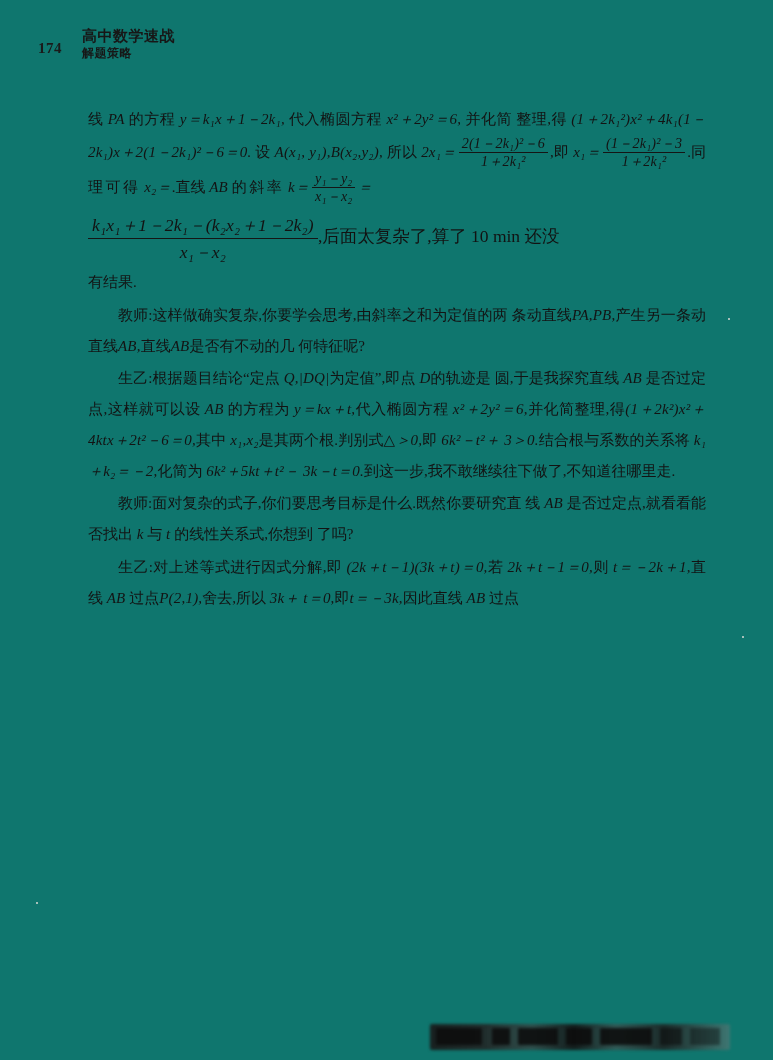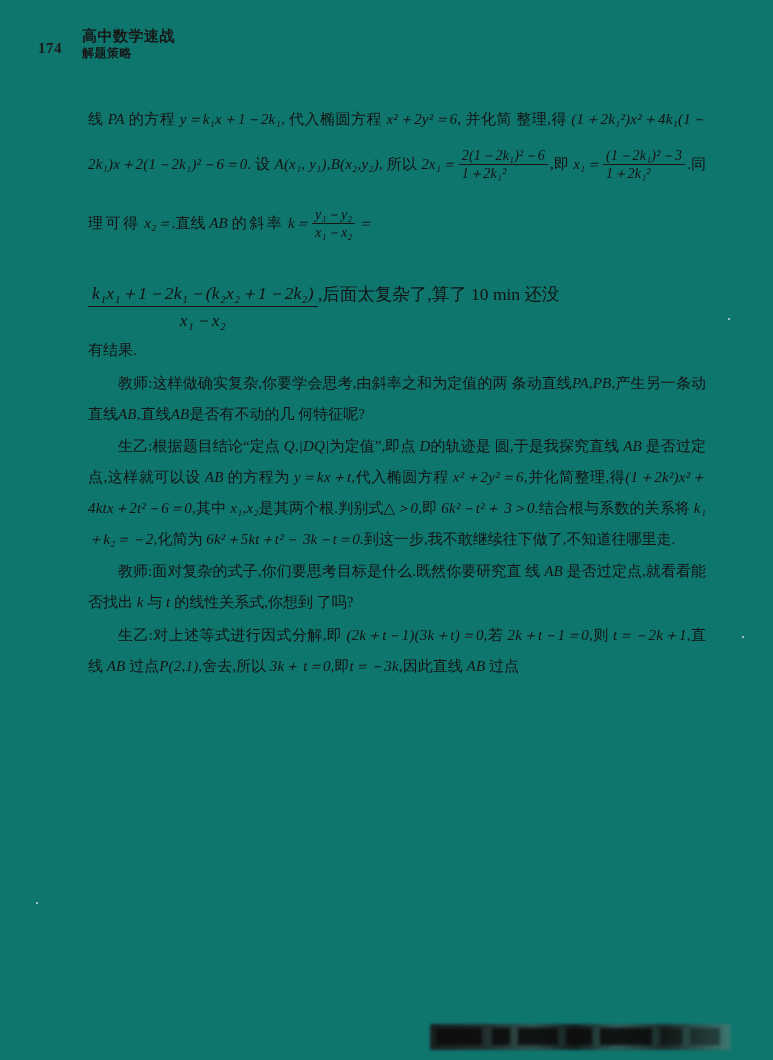--- a/index.html
+++ b/index.html
@@ -71,45 +71,45 @@
   .math {
     font-family: "Liberation Serif", "DejaVu Serif", serif;
     font-style: italic;
     letter-spacing: 0.2px;
   }
 
   
   .frac {
     display: inline-block;
     vertical-align: -0.62em;
-    text-align: left;
+    text-align: center;
     font-size: 0.94em;
     line-height: 1.22;
-    margin: 12px 2px;
+    margin: 0 2px;
   }
   .frac > .num { display: block; padding: 0 3px; }
   .frac > .den {
     display: block;
     padding: 0 3px;
     border-top: 1.2px solid #151515;
   }
 
   .wide-frac {
     display: block;
     text-align: left;
     margin: 6px 0 2px 0;
   }
   .wide-frac .fr {
     display: inline-block;
     text-align: center;
     vertical-align: middle;
     font-size: 17.5px;
     line-height: 1.5;
   }
-  .wide-frac .fr .num { display: block; padding: 0 4px; margin-top: 20px; }
+  .wide-frac .fr .num { display: block; padding: 0 4px; }
   .wide-frac .fr .den {
     display: block;
     padding: 0 4px;
     border-top: 1.2px solid #151515;
   }
   .wide-frac .tail { font-size: 17.5px; }
   .sp { letter-spacing: 2.5px; }
 
   
   .redaction {

